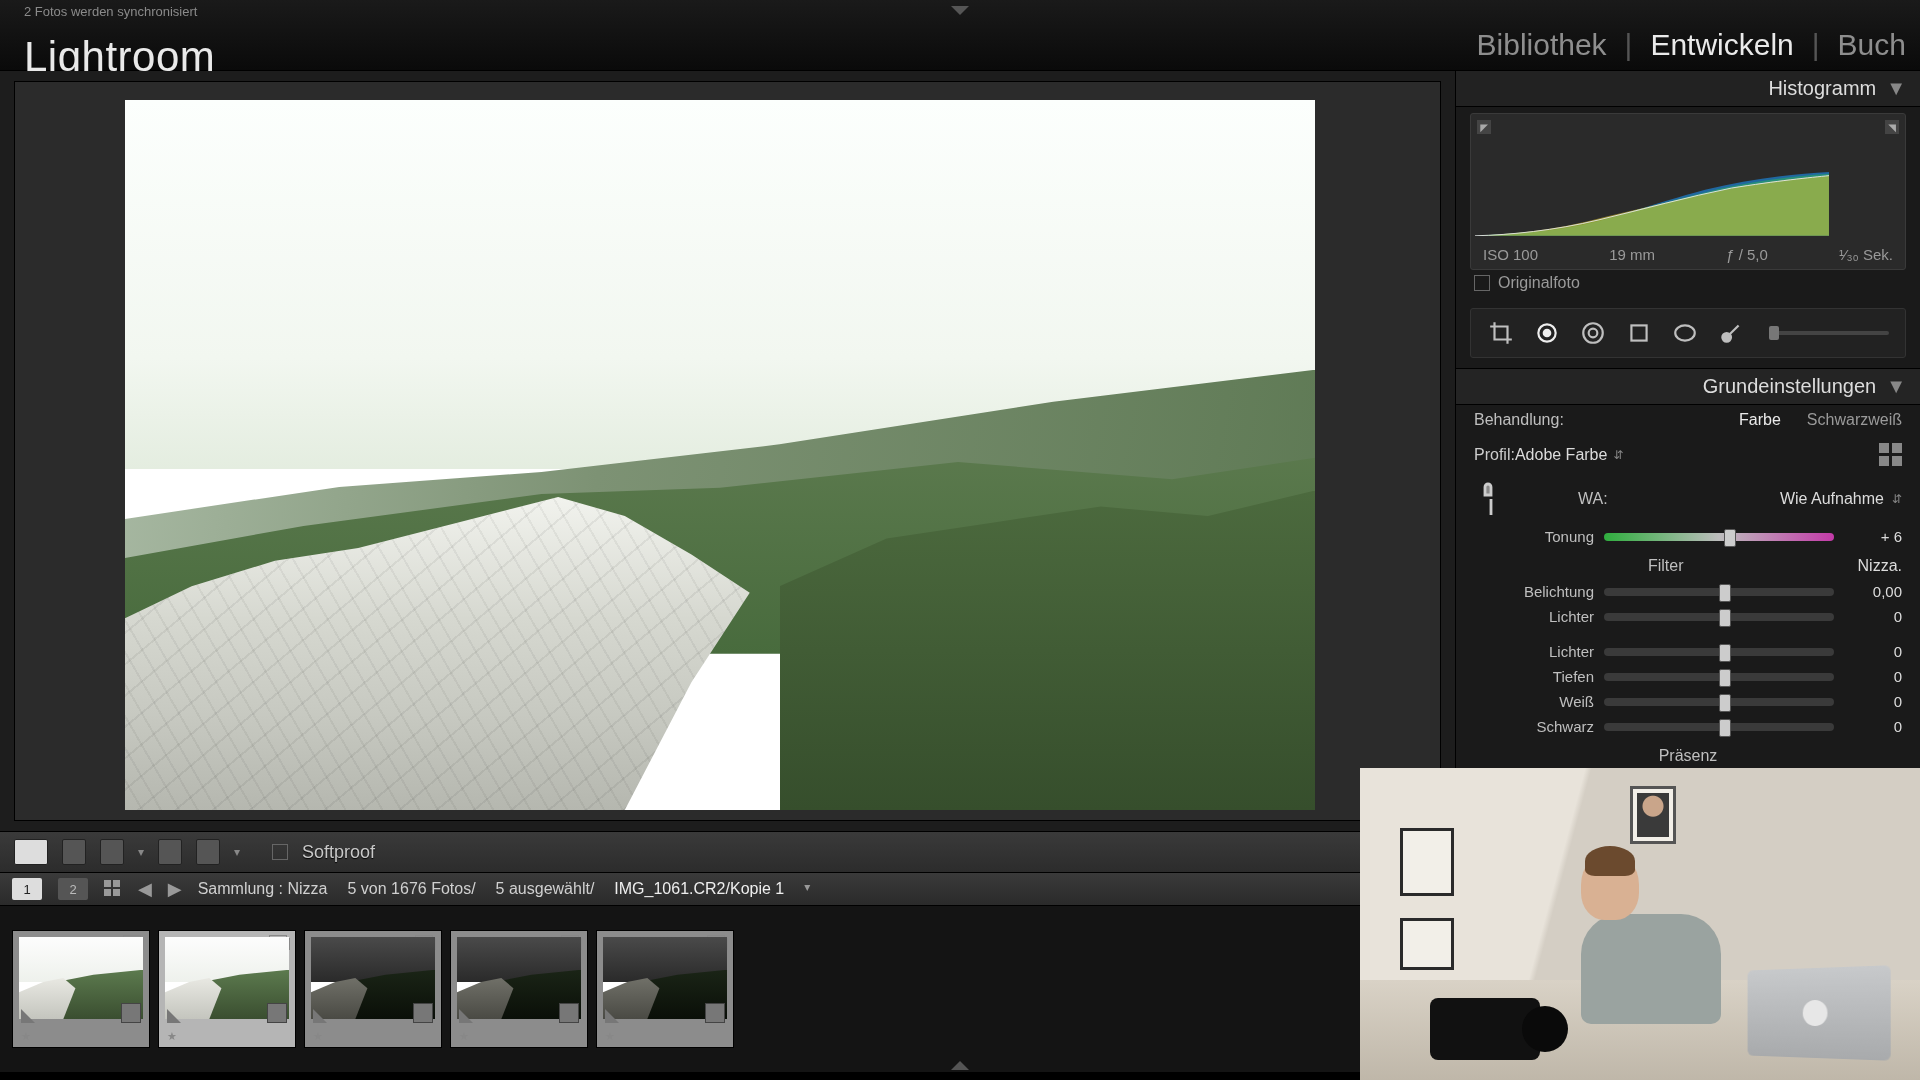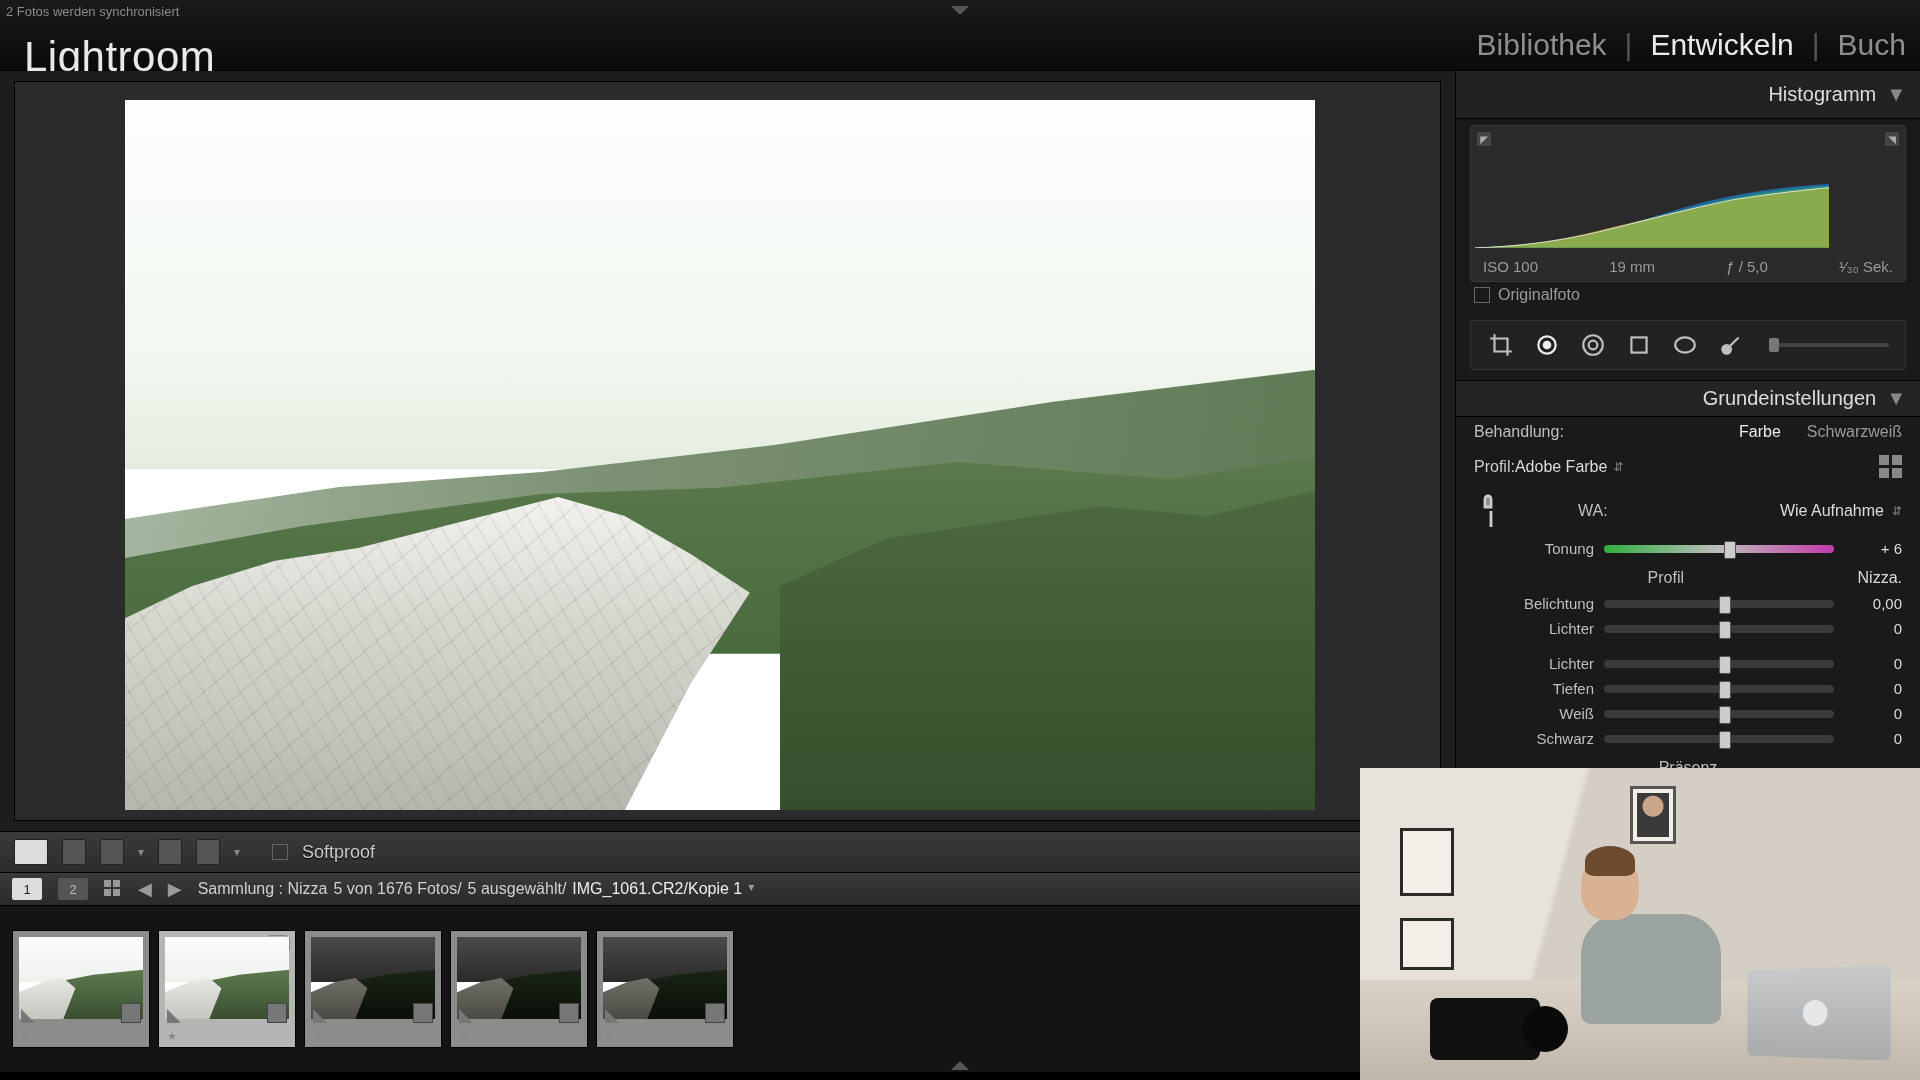--- a/index.html
+++ b/index.html
@@ -1,39 +1,39 @@
 <!DOCTYPE html>
 <html><head>
 <meta charset="utf-8">
 <style>
   html,body{margin:0;padding:0;width:1920px;height:1080px;background:#000;font-family:"Helvetica Neue",Arial,sans-serif;color:#ccc;overflow:hidden}
   
   .topbar{position:relative;height:70px;background:linear-gradient(#1a1a1a,#0a0a0a);border-bottom:1px solid #000}
-  .sync-msg{position:absolute;left:6px;top:4px;font-size:13px;color:#8a8a8a}
+  .sync-msg{position:absolute;left:24px;top:4px;font-size:13px;color:#8a8a8a}
   .top-tri{position:absolute;left:50%;top:6px;transform:translateX(-50%);width:0;height:0;border-left:9px solid transparent;border-right:9px solid transparent;border-top:9px solid #555}
   .app-name{position:absolute;left:24px;top:33px;font-size:42px;color:#e9e9e9;font-weight:300;letter-spacing:.5px}
   .modules{position:absolute;right:14px;top:28px;font-size:30px;color:#8e8e8e;display:flex;gap:18px;align-items:baseline}
   .modules span{cursor:pointer}
   .modules .sep{color:#555}
   .modules .active{color:#eaeaea}
   
   .main{display:flex;height:760px}
   .viewer{flex:1;background:#1d1d1d;position:relative}
   .viewer-inner{position:absolute;left:14px;right:14px;top:10px;bottom:10px;background:#2b2b2b;border:1px solid #000}
   .photo{position:absolute;left:110px;top:18px;width:1190px;height:710px;background:#fff}
   
   .sky{position:absolute;left:0;top:0;right:0;height:52%;background:linear-gradient(#fcfffd,#f2f7f0 70%,#e4ede0)}
   .hills-far{position:absolute;left:0;right:0;top:38%;height:30%;background:linear-gradient(100deg,#a7b8a2 0%,#7d9274 40%,#5f7a55 100%);clip-path:polygon(0 70%,18% 55%,35% 48%,55% 35%,78% 15%,100% 0%,100% 100%,0 100%)}
   .hills-mid{position:absolute;left:0;right:0;top:48%;height:30%;background:linear-gradient(#5c7a4e,#486b3d);clip-path:polygon(0 55%,15% 40%,35% 25%,50% 22%,70% 10%,88% 18%,100% 8%,100% 100%,0 100%)}
   .rocks{position:absolute;left:0;right:30%;bottom:0;height:45%;background:linear-gradient(#f3f4ef,#d6d8d0 40%,#c7c9c1 70%,#b5b7af);clip-path:polygon(0 40%,8% 30%,18% 22%,28% 18%,40% 10%,52% 2%,60% 8%,68% 20%,75% 32%,68% 60%,60% 100%,0 100%)}
   .rocks::after{content:"";position:absolute;inset:0;background:repeating-linear-gradient(60deg,rgba(0,0,0,0) 0 14px,rgba(0,0,0,.05) 14px 16px),repeating-linear-gradient(-40deg,rgba(0,0,0,0) 0 22px,rgba(0,0,0,.06) 22px 24px)}
   .veg-right{position:absolute;right:0;bottom:0;width:45%;height:45%;background:linear-gradient(#4c6a3e,#364e2c);clip-path:polygon(0 30%,20% 15%,40% 10%,60% 5%,80% 8%,100% 0%,100% 100%,0 100%)}
   
   .panel{width:464px;background:#1a1a1a;border-left:1px solid #000;display:flex;flex-direction:column;font-size:16px}
-  .panel-header{display:flex;justify-content:flex-end;align-items:center;padding:12px 14px;background:#222;font-size:20px;color:#ddd;border-bottom:1px solid #000}
+  .panel-header{display:flex;justify-content:flex-end;align-items:center;padding:6px 14px;background:#222;font-size:20px;color:#ddd;border-bottom:1px solid #000}
   .panel-header .tri{margin-left:10px;color:#888}
   .histo-box{margin:6px 14px 0;background:#2a2a2a;border:1px solid #3a3a3a;border-radius:3px}
   .histo-canvas{height:118px;position:relative;margin:4px}
   .histo-canvas .clip{position:absolute;top:2px;width:14px;height:14px;background:#444;display:flex;align-items:center;justify-content:center;color:#aaa;font-size:10px}
   .histo-canvas .clip.l{left:2px}
   .histo-canvas .clip.r{right:2px}
   .histo-curve{position:absolute;left:0;right:0;bottom:0;height:60%}
   .histo-meta{display:flex;justify-content:space-between;padding:6px 12px 6px;color:#9a9a9a;font-size:15px}
   .orig{display:flex;align-items:center;gap:8px;padding:4px 18px 10px;color:#9a9a9a}
   .orig .chk{width:14px;height:14px;border:1px solid #666}
@@ -80,21 +80,21 @@
   .viewtb .chev{color:#888;font-size:12px}
   .viewtb .chk2{width:14px;height:14px;border:1px solid #666;margin-left:18px}
   .viewtb .sp{color:#c9c9c9;font-size:18px;text-shadow:0 1px 1px #000}
   
   .fsbar{height:32px;background:linear-gradient(#3a3a3a,#2a2a2a);display:flex;align-items:center;padding:0 12px;gap:16px;border-bottom:1px solid #000;font-size:16px;color:#d0d0d0}
   .fsbar .mon{width:30px;height:22px;background:#ddd;color:#222;display:flex;align-items:center;justify-content:center;font-size:13px;border-radius:2px}
   .fsbar .mon.off{background:#555;color:#bbb}
   .fsbar .gridic{width:18px;height:18px;display:grid;grid-template-columns:repeat(2,7px);grid-template-rows:repeat(2,7px);gap:2px}
   .fsbar .gridic i{background:#999}
   .fsbar .nav{color:#999;font-size:18px}
-  .fsbar .bc{display:flex;gap:6px}
+  .fsbar .bc{display:flex;gap:20px}
   .fsbar .bc .cur{color:#eee;font-weight:400}
   .fsbar .bc .dd{color:#999;font-size:12px}
   .fsbar .filter-ctl{margin-left:auto;display:flex;align-items:center;gap:10px}
   .fsbar .flag{width:18px;height:20px}
   .fsbar .sliders-ic{width:20px;height:16px;position:relative}
   .fsbar .sliders-ic::before,.fsbar .sliders-ic::after{content:"";position:absolute;left:0;right:0;height:2px;background:#888}
   .fsbar .sliders-ic::before{top:3px}.fsbar .sliders-ic::after{top:11px}
   .fsbar .filter-lab{color:#c8c8c8}
   
   .filmstrip{height:150px;background:#141414;display:flex;align-items:center;padding:8px 12px;gap:8px;position:relative}
@@ -267,21 +267,21 @@
 
     <div class="slider-row">
       <span class="s-lab">Tonung</span>
       <div class="track tint">
           <div class="knob" style="left:52%"></div>
         </div>
       <span class="s-val">+ 6</span>
     </div>
 
     <div class="subhead">
-      <span class="c">Profil</span>
+      <span class="c">Filter</span>
       <span class="r">Nizza.</span>
     </div>
 
     <div class="slider-row">
         <span class="s-lab">Belichtung</span>
         <div class="track plain">
           <div class="knob" style="left:50%"></div>
         </div>
         <span class="s-val">0,00</span>
       </div>

